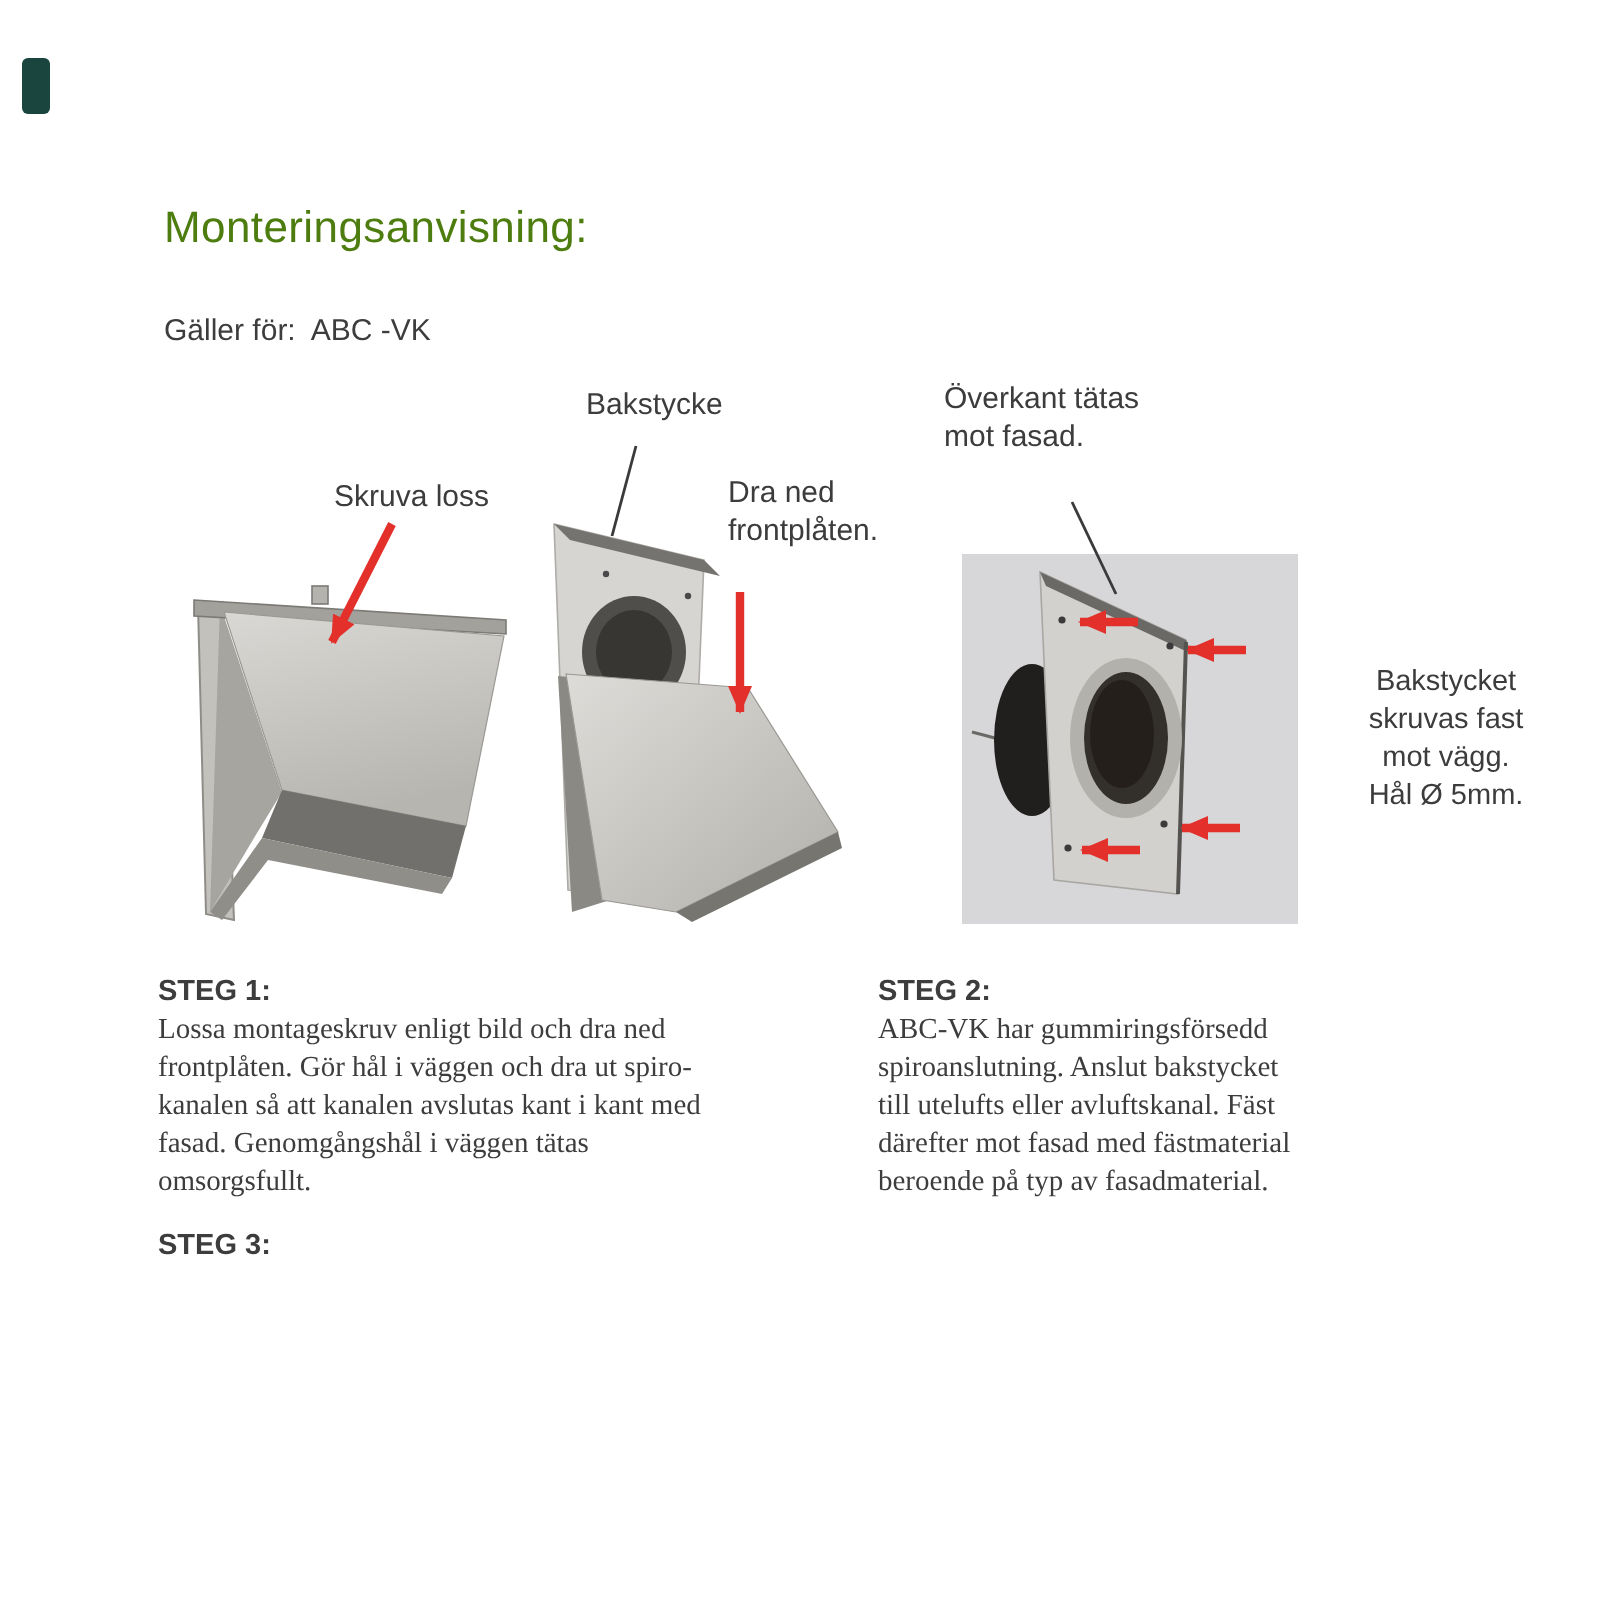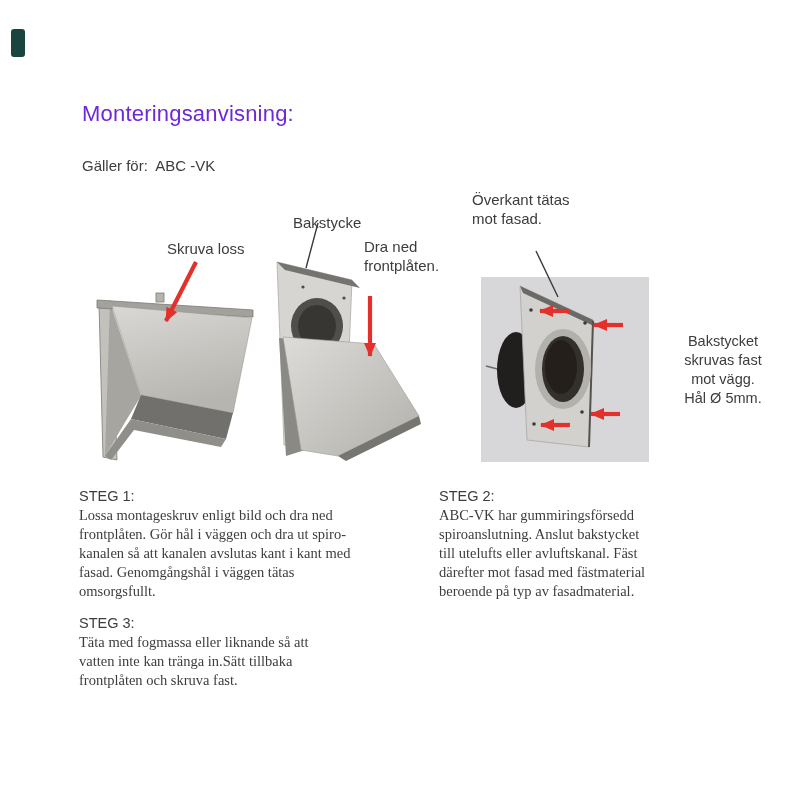--- a/index.html
+++ b/index.html
@@ -5,37 +5,37 @@
   html,body{margin:0;padding:0;}
   body{
     width:800px;height:800px;position:relative;background:#ffffff;overflow:hidden;
     font-family:"Liberation Sans", sans-serif;color:#3d3d3d;
   }
   .abs{position:absolute;}
   #corner-mark{
     left:11px;top:29px;width:14px;height:28px;background:#1a453e;border-radius:3px;
   }
   #page-title{
-    left:82px;top:101px;font-size:22px;color:#6d28d9;letter-spacing:.2px;
+    left:82px;top:101px;font-size:22px;color:#4d7c0f;letter-spacing:.2px;
   }
   #page-subtitle{
     left:82px;top:157px;font-size:15px;white-space:pre-wrap;
   }
   .fig-label{
     font-size:15px;line-height:19px;white-space:pre-line;color:#3c3c3c;
   }
-  #label-bakstycke{left:293px;top:193px;margin-top:20px;}
+  #label-bakstycke{left:293px;top:193px;}
   #label-skruva-loss{left:167px;top:239px;}
   #label-dra-ned{left:364px;top:237px;}
   #label-overkant{left:472px;top:190px;width:132px;text-align:left;}
   #label-bakstycket-fast{left:650px;top:332px;width:98px;text-align:center;font-size:14.5px;padding-left:24px;}
   .step{
     position:absolute;font-size:14.5px;line-height:19px;
   }
-  .step .step-heading{font-weight:normal;}
+  .step .step-heading{font-weight:bold;}
   .step .step-body{white-space:pre-line;font-family:Liberation Serif, serif;}
   #step-1{left:79px;top:487px;width:345px;}
   #step-2{left:415px;top:487px;width:335px;margin-left:24px;}
   #step-3{left:79px;top:614px;width:345px;}
   #figure-svg{left:0;top:180px;}
 </style>
 </head>
 <body>
 
 <div class="abs" id="corner-mark"></div>
@@ -131,16 +131,13 @@
 <div class="step" id="step-2">
   <div class="step-heading">STEG 2:</div>
   <div class="step-body">ABC-VK har gummiringsförsedd
 spiroanslutning. Anslut bakstycket
 till utelufts eller avluftskanal. Fäst
 därefter mot fasad med fästmaterial
 beroende på typ av fasadmaterial.</div>
 </div>
 <div class="step" id="step-3">
   <div class="step-heading">STEG 3:</div>
-  <div class="step-body">Täta med fogmassa eller liknande så att
-vatten inte kan tränga in.Sätt tillbaka
-frontplåten och skruva fast.</div>
 </div>
 
 </body></html>

